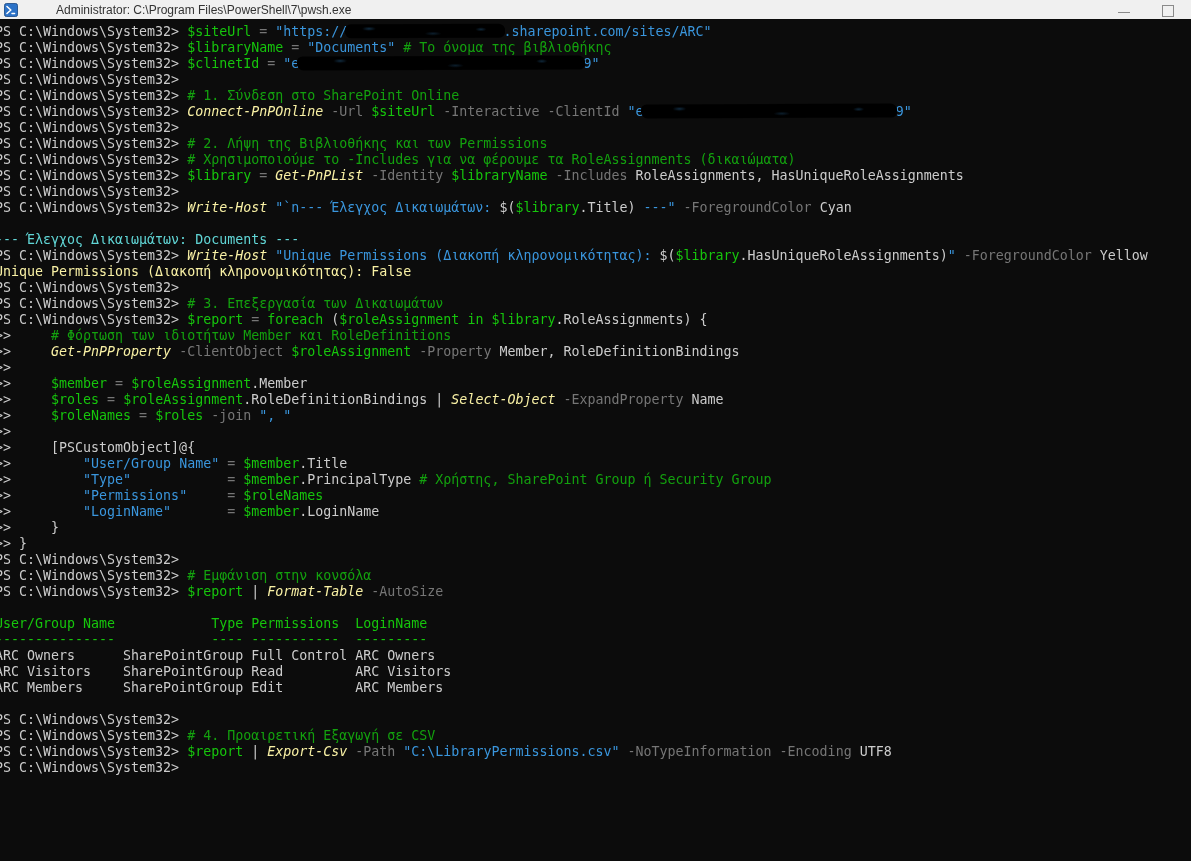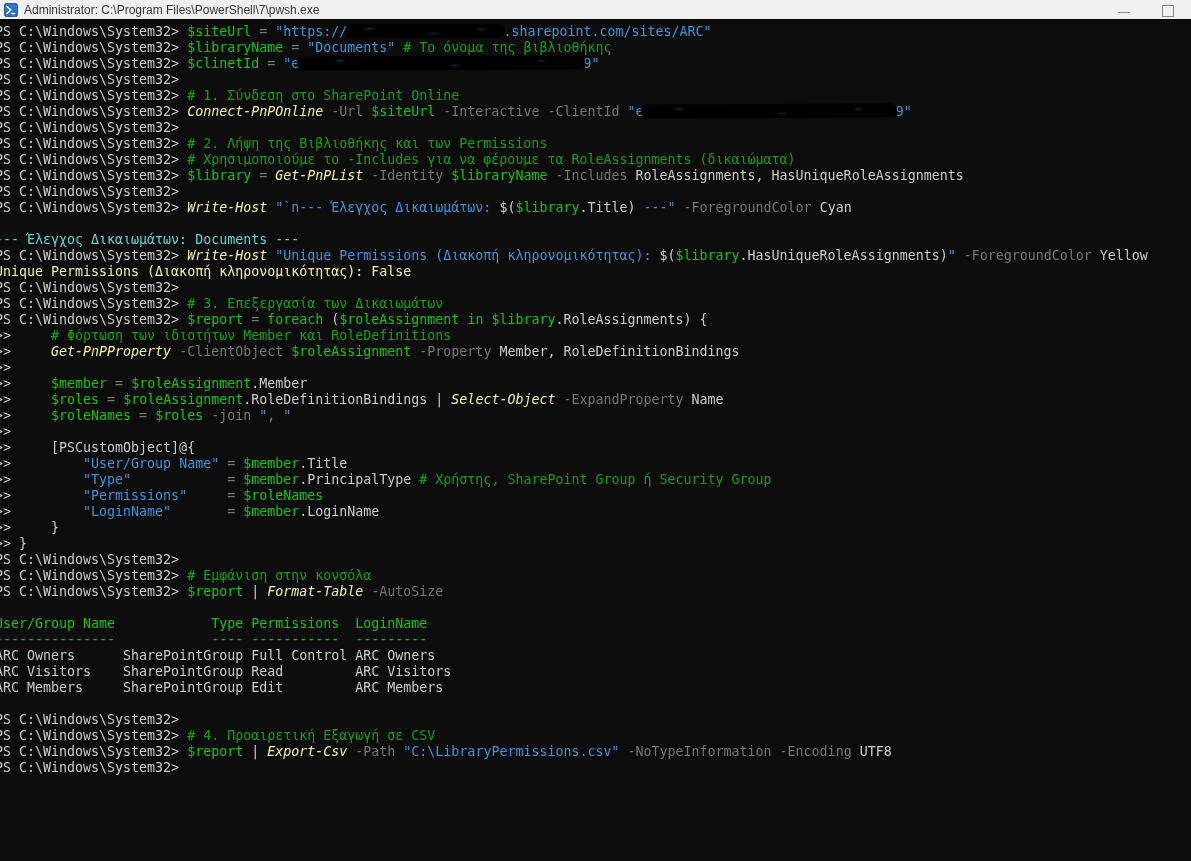--- a/index.html
+++ b/index.html
@@ -11,20 +11,21 @@
   #window{position:relative;width:1191px;height:861px;}
 
   
   .titlebar{
     position:absolute;top:0;left:0;right:0;height:19px;
     background:var(--c-titlebar,#f0f0f0);
     display:flex;align-items:center;
     font-family:"Liberation Sans",sans-serif;font-size:12px;
     color:var(--c-title_text,#333);
     user-select:none;
+    gap:32px;
   }
   .ps-icon{width:14px;height:14px;margin:0 6px 0 4px;display:inline-block;flex:0 0 auto;}
   .win-title{white-space:nowrap;overflow:hidden;}
   .btn-min{position:absolute;left:1114px;top:3px;width:20px;height:14px;}
   .btn-min::after{content:"";position:absolute;left:4px;top:9px;width:12px;height:0;border-top:1.6px solid #8a8a8a;}
   .btn-max{position:absolute;left:1158px;top:3px;width:20px;height:14px;}
   .btn-max::after{content:"";position:absolute;left:4px;top:2px;width:10px;height:10px;border:1.4px solid #8a8a8a;background:transparent;}
 
   
   .term{

